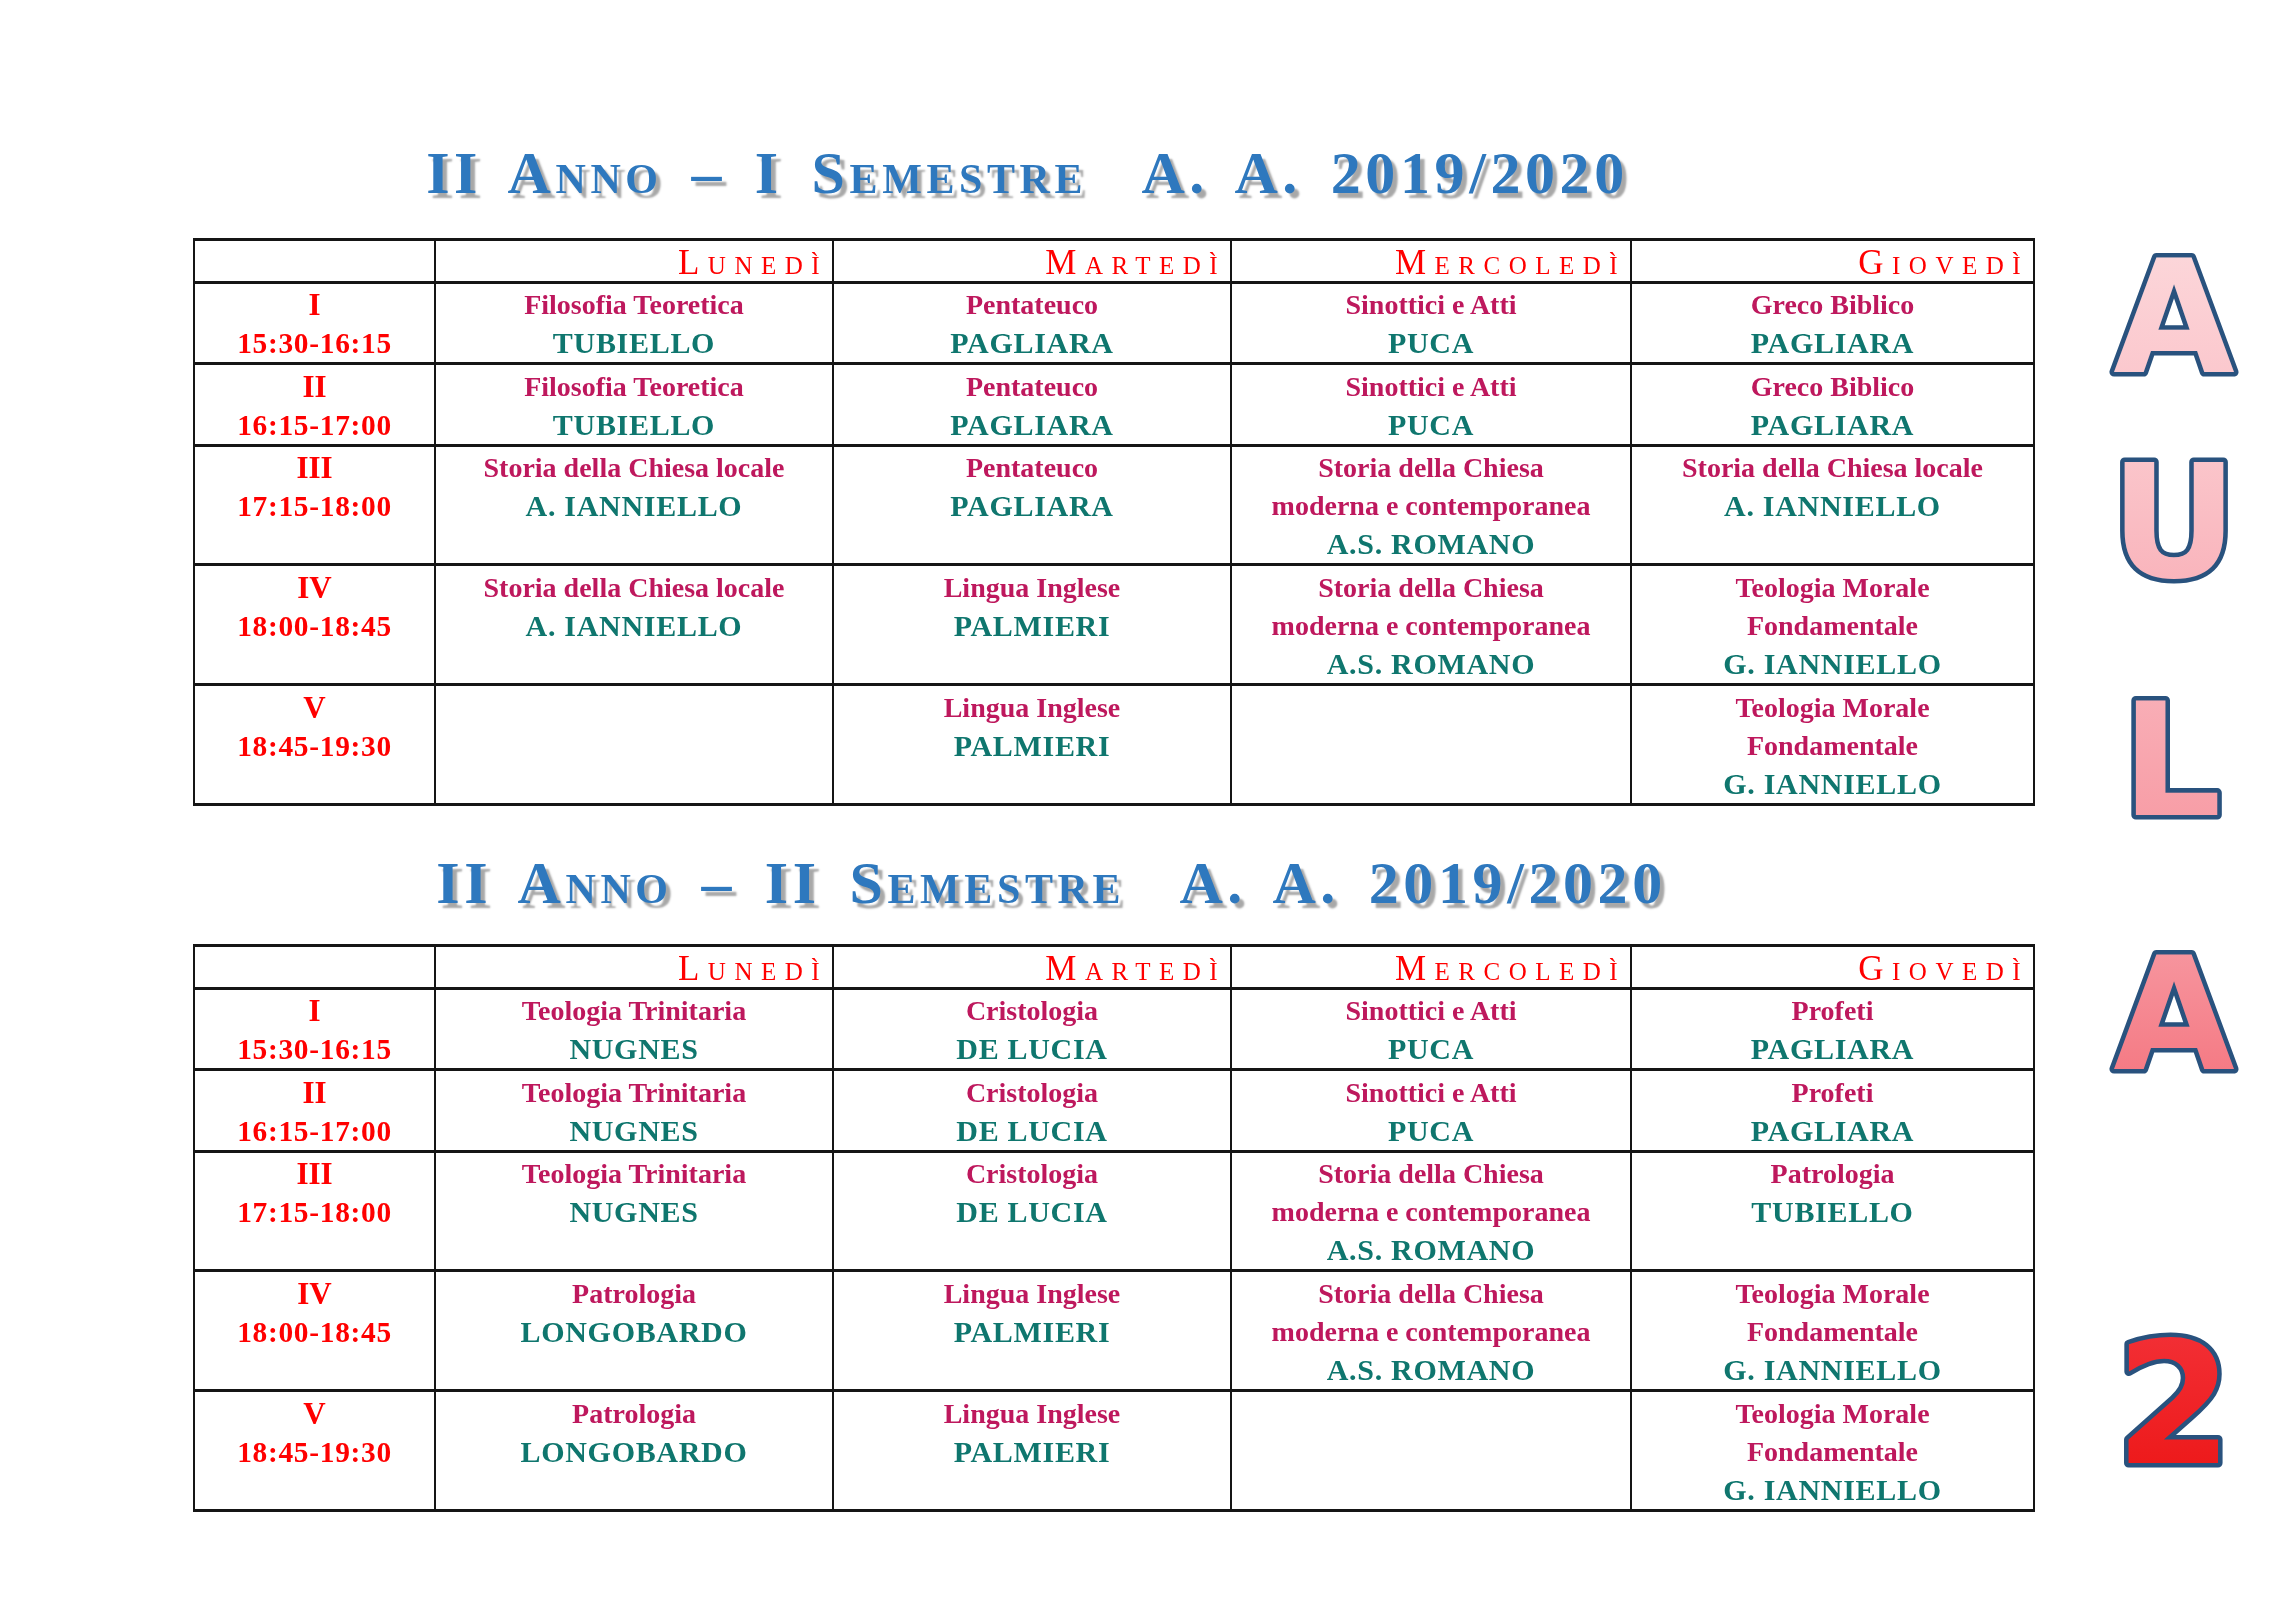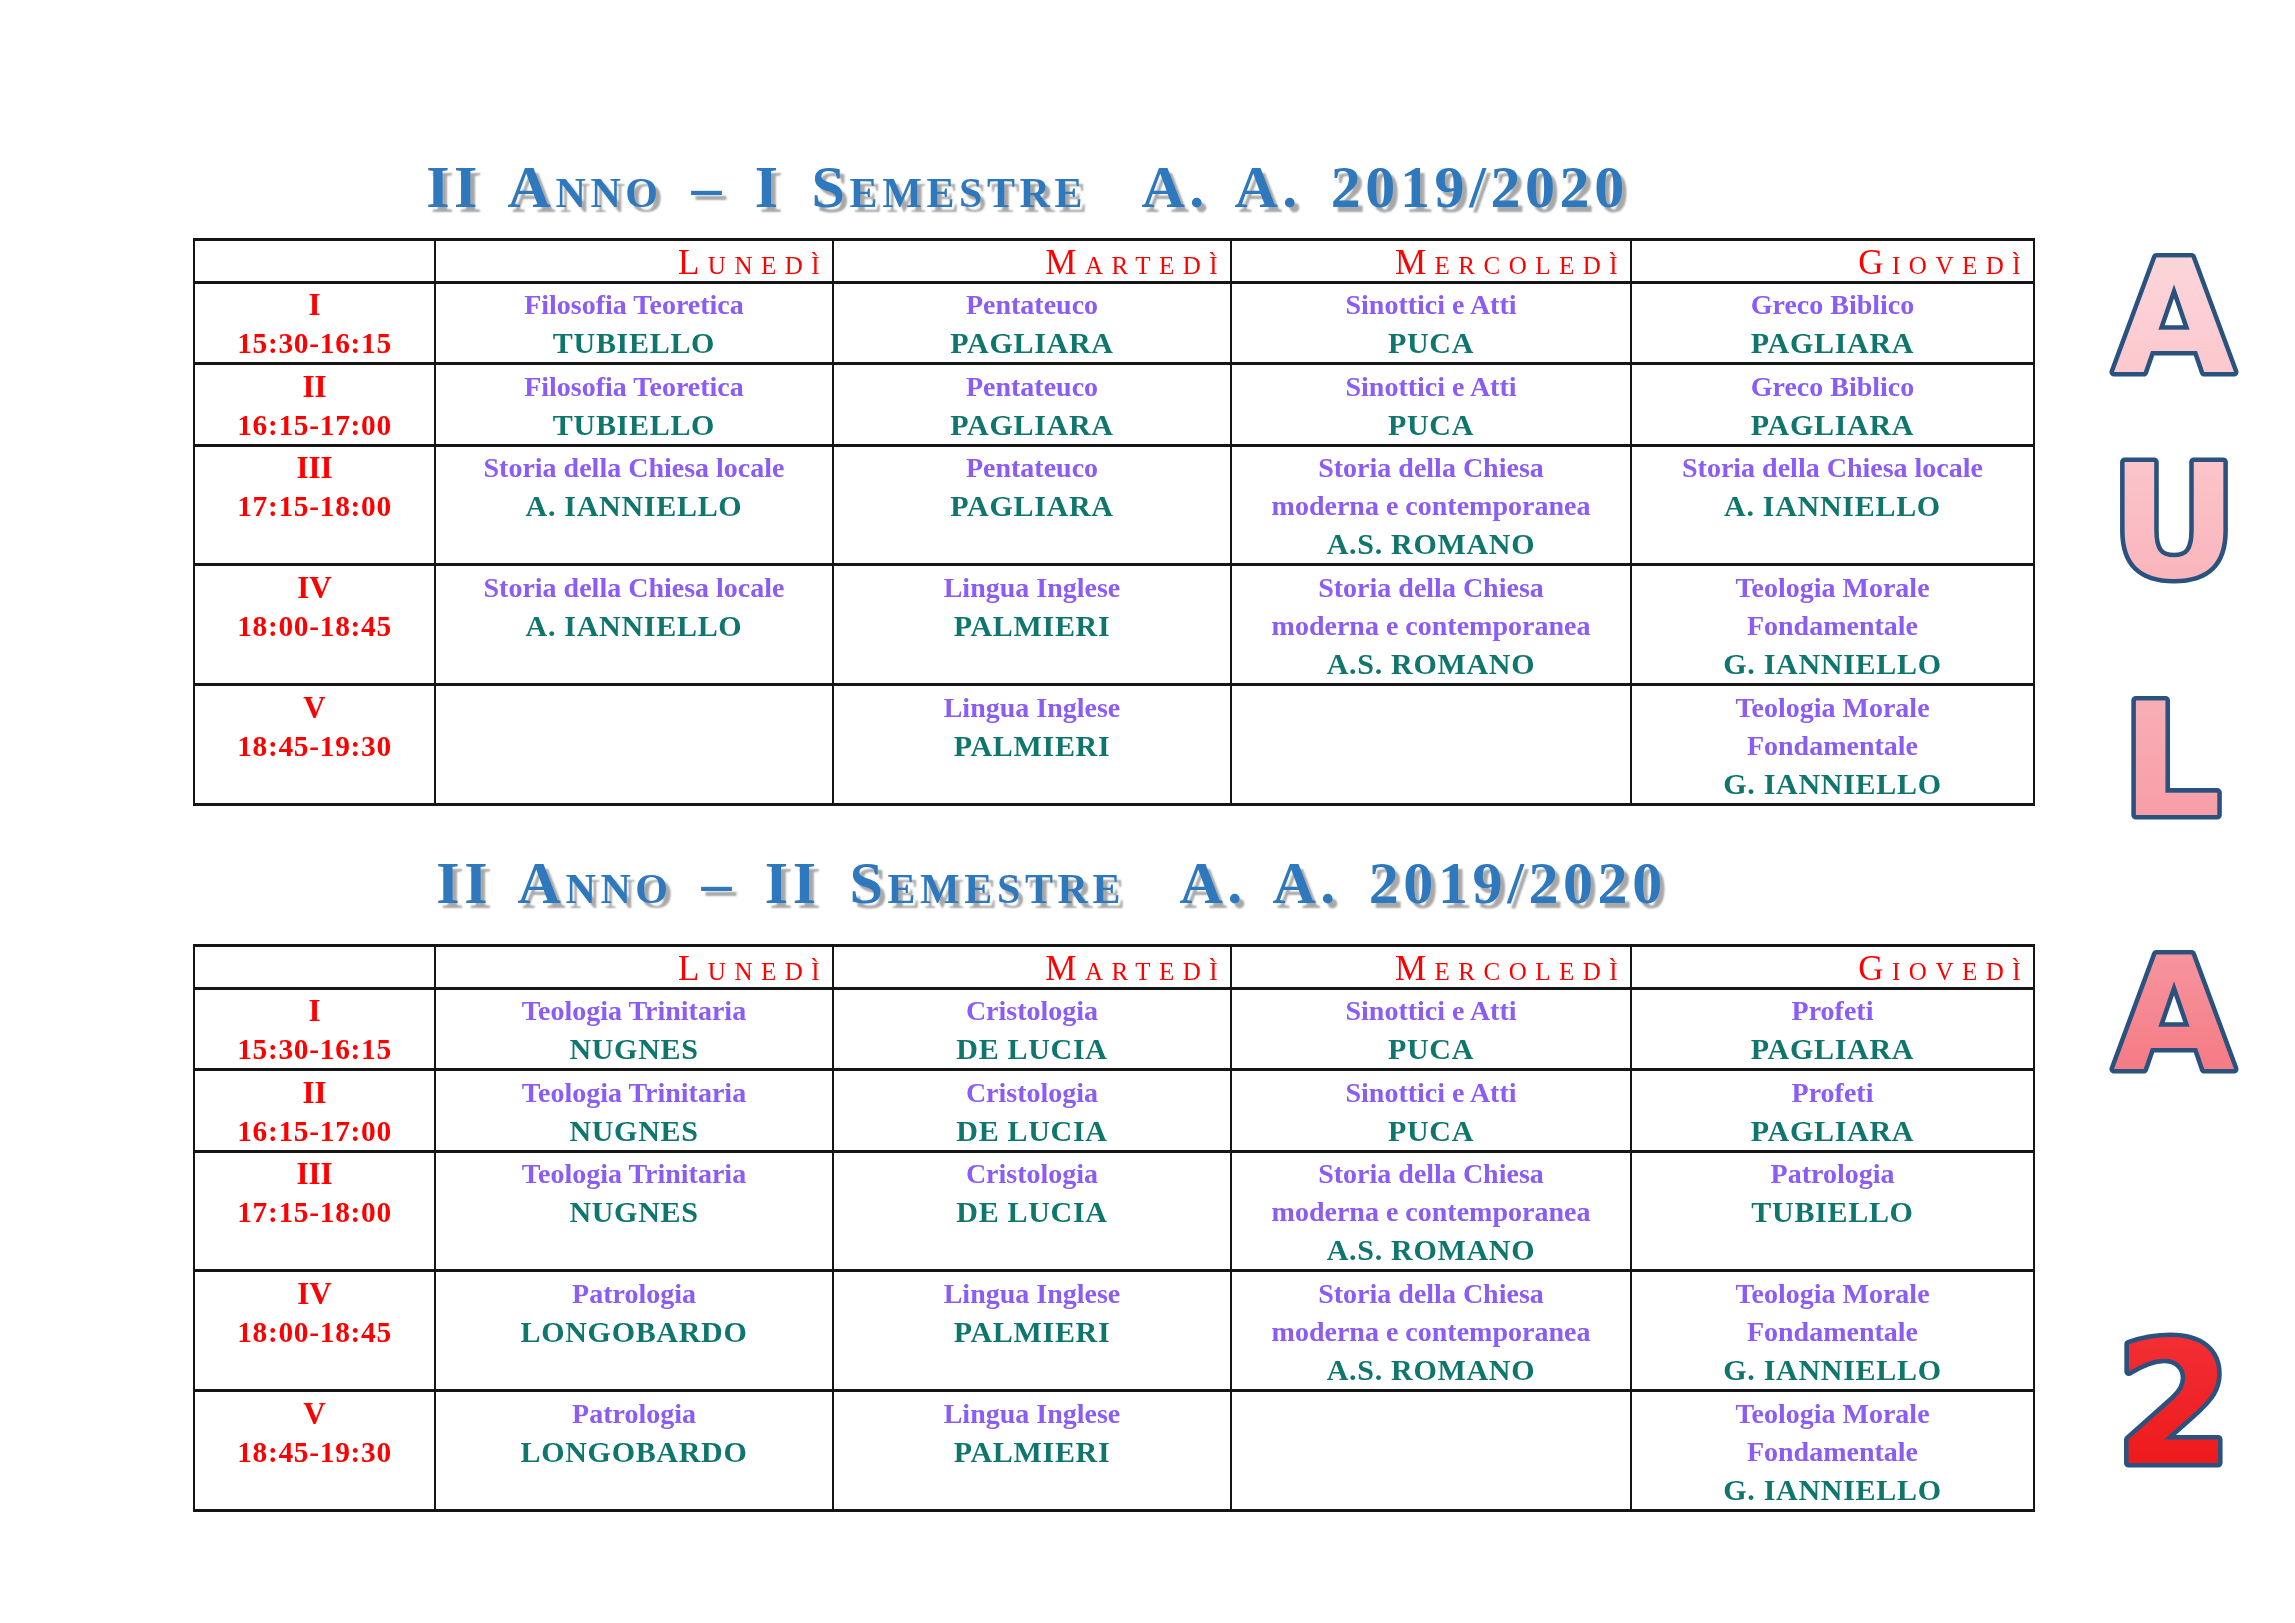--- a/index.html
+++ b/index.html
@@ -7,21 +7,21 @@
     width:2295px;height:1623px;position:relative;background:#ffffff;
     font-family:"Liberation Serif",serif;overflow:hidden;
   }
   .sem-title{
     position:absolute;left:0;width:2055px;text-align:center;
     font-variant:small-caps;font-weight:bold;white-space:pre;
     font-size:60px;letter-spacing:4.6px;word-spacing:9.2px;
     color:#2E78BE;
     text-shadow:4.6px 5.2px 2px #a8a8a8;
   }
-  #title1{top:153px;}
+  #title1{top:139px;}
   #title2{top:849px;padding-left:24px;}
 
   table.tt{
     position:absolute;left:193px;border-collapse:collapse;table-layout:fixed;
     width:1840px;background:#ffffff;
   }
   #table1{top:238px;}
   #table2{top:944px;}
   table.tt td,table.tt th{
     border-left:2px solid #151515;border-right:2px solid #151515;
@@ -34,21 +34,21 @@
   th.day{
     font-variant:small-caps;font-weight:normal;color:#FF0000;
     font-size:35px;letter-spacing:8.5px;text-align:right;vertical-align:middle;
     line-height:37px;
   }
   td.timecell{text-align:center;color:#FF0000;font-weight:bold;}
   .roman{font-size:31px;line-height:38px;}
   .hours{font-size:29.4px;line-height:38px;letter-spacing:0.7px;}
   td.cell{text-align:center;}
   .course{
-    color:#8b5cf6;font-weight:bold;font-size:28px;line-height:38px;
+    color:#be185d;font-weight:bold;font-size:28px;line-height:38px;
     white-space:pre-line;
   }
   .prof{
     color:#0f766e;font-weight:bold;font-size:30px;line-height:38px;
     letter-spacing:0.7px;
   }
   #aula-art{position:absolute;left:2055px;top:0;}
 </style>
 </head>
 <body>

